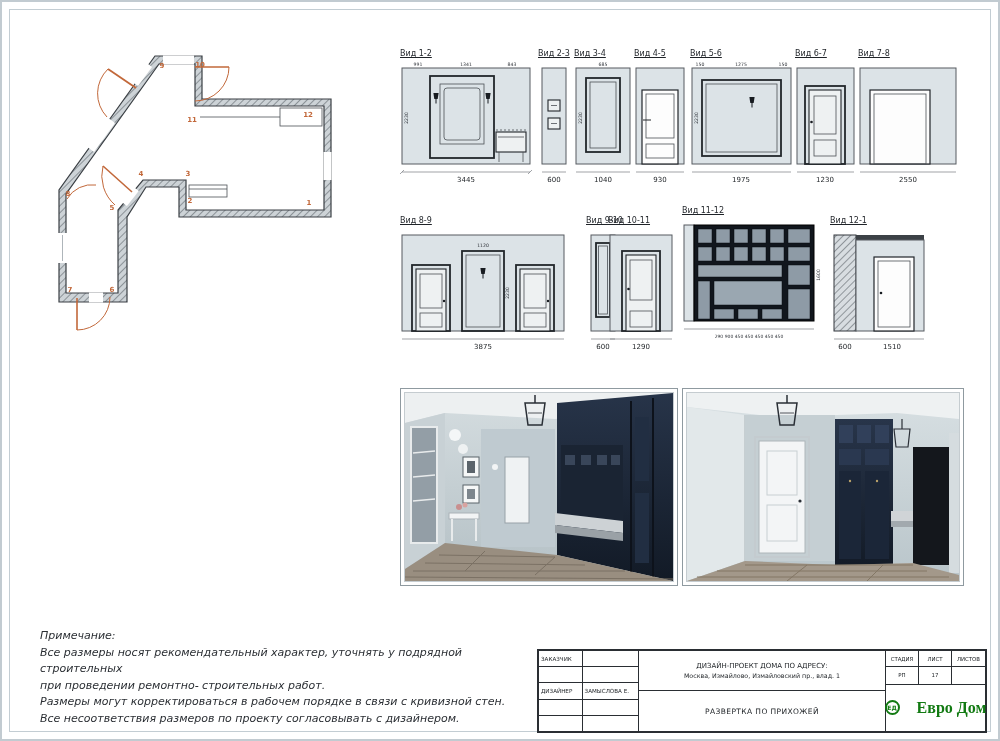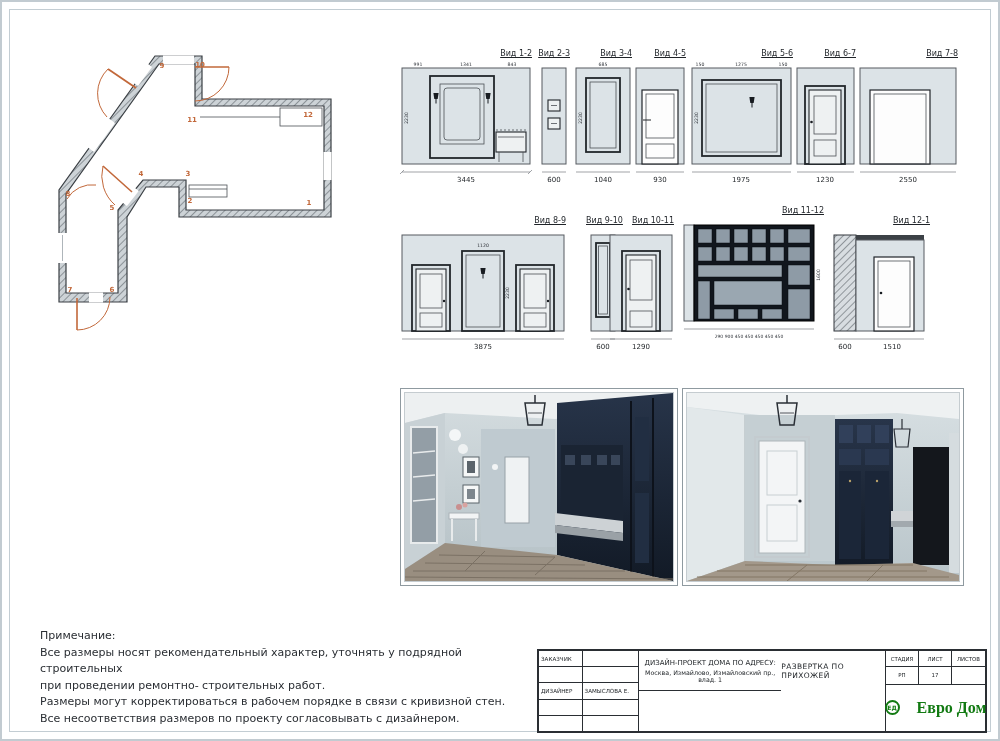--- a/index.html
+++ b/index.html
@@ -3,48 +3,48 @@
 <meta charset="utf-8">
 <style>
   html,body{margin:0;padding:0;background:#fff}
   .page{position:relative;width:1000px;height:741px;background:#fff;
         font-family:"DejaVu Sans",sans-serif;overflow:hidden;
         border:2px solid #c2cbd1;box-sizing:border-box}
   .sheet-border{position:absolute;inset:7px;border:1px solid #c3cdd3;pointer-events:none}
 
   
   .view{position:absolute}
-  .vtitle{font-size:8px;color:#1f2328;text-align:right;text-decoration:underline;
+  .vtitle{font-size:8px;color:#1f2328;text-align:left;text-decoration:underline;
           height:12px;line-height:12px;white-space:nowrap}
   svg text{font-family:"DejaVu Sans",sans-serif}
   .w{fill:#dce3e7;stroke:#565b61;stroke-width:1}
   .f{fill:none;stroke:#22262b;stroke-width:1.8}
   .f2{fill:#eef1f2;stroke:#22262b;stroke-width:1.1}
   .t{fill:none;stroke:#4b5056;stroke-width:0.8}
   .wh{fill:#fdfdfd;stroke:#22262b;stroke-width:1.2}
   .dl{stroke:#787d82;stroke-width:0.7}
   .dimt{font-size:7px;fill:#23272b}
   .ds{font-size:4.6px;fill:#2e3238}
   .pnl{fill:#8e9ba6;stroke:#0a0d12;stroke-width:0.5}
 
   
-  .notes{position:absolute;left:38px;top:626px;width:500px;
+  .notes{position:absolute;left:38px;top:626px;width:500px;font-style:italic;
          font-size:11px;color:#2a2e33;line-height:1.5}
 
   
   .tb{position:absolute;left:535px;top:647px;width:450px;height:84px;
       border:2px solid #2a2e33;display:flex;color:#1c2024;box-sizing:border-box;background:#fff}
   .tb *{box-sizing:border-box}
   .tb-left{width:100px;display:flex;border-right:1px solid #2a2e33}
   .tb-lc{width:44px;display:flex;flex-direction:column;border-right:1px solid #2a2e33}
   .tb-vc{width:56px;display:flex;flex-direction:column}
   .tb-row{flex:1;border-bottom:1px solid #2a2e33;font-size:5.6px;display:flex;
           align-items:center;padding-left:2px;white-space:nowrap;overflow:hidden}
   .tb-row:last-child{border-bottom:none}
-  .tb-center{width:247px;display:flex;flex-direction:row;border-right:1px solid #2a2e33}
+  .tb-center{width:247px;display:flex;flex-direction:column;border-right:1px solid #2a2e33}
   .tb-addr{height:50%;border-bottom:1px solid #2a2e33;display:flex;flex-direction:column;
            align-items:center;justify-content:center;text-align:center}
   .tb-addr .l1{font-size:7px}
   .tb-addr .l2{font-size:6.3px;margin-top:2px}
   .tb-stitle{height:50%;display:flex;align-items:center;justify-content:center;
              font-size:7.5px;letter-spacing:.4px}
   .tb-right{width:99px;display:flex;flex-direction:column}
   .tb-grid{height:42%;border-bottom:1px solid #2a2e33;display:grid;
            grid-template-columns:1fr 1fr 1fr;grid-template-rows:1fr 1fr}
   .tb-cell{border-right:1px solid #2a2e33;border-bottom:1px solid #2a2e33;

